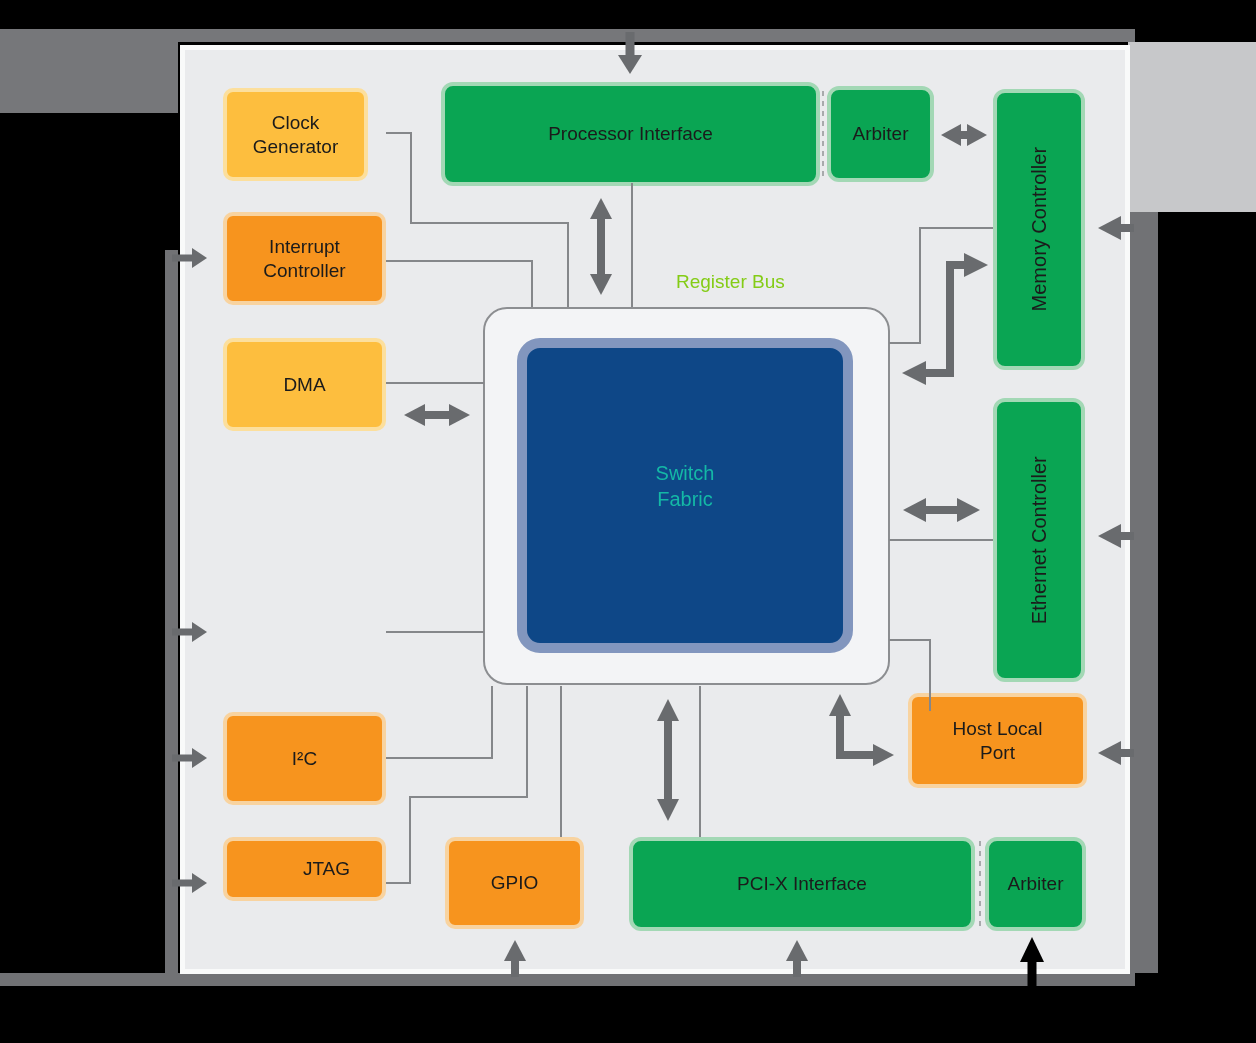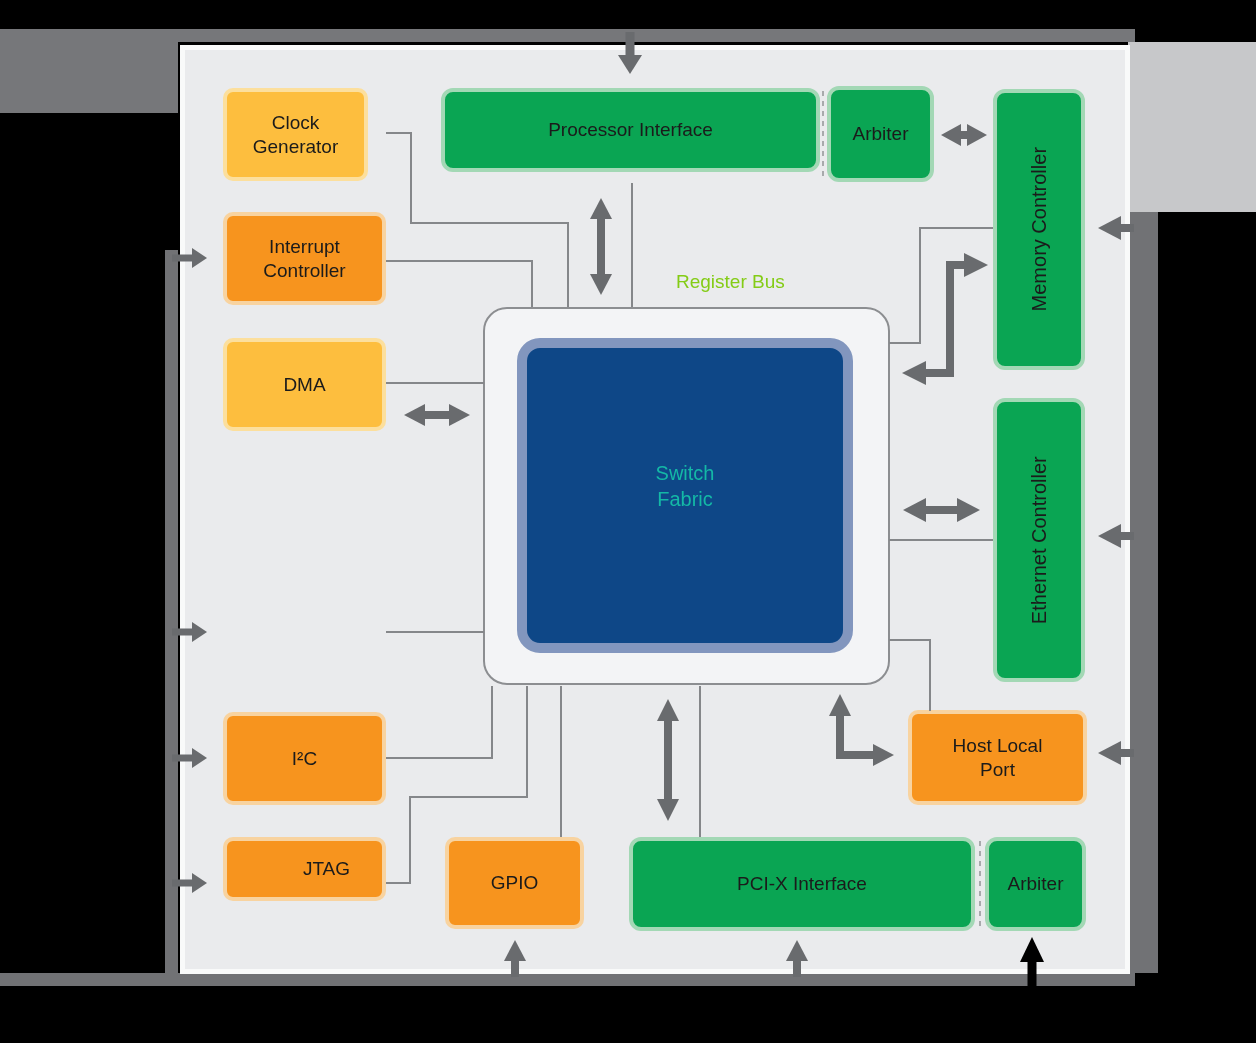--- a/index.html
+++ b/index.html
@@ -77,35 +77,35 @@
   <div class="block orange" style="left:223px;top:712px;width:163px;height:93px;">
     <span>I²C</span>
   </div>
   <div class="block orange" style="left:223px;top:837px;width:163px;height:64px;padding-left:44px;">
     <span>JTAG</span>
   </div>
   <div class="block orange" style="left:445px;top:837px;width:139px;height:92px;">
     <span>GPIO</span>
   </div>
 
-  <div class="block green" style="left:441px;top:88px;width:379px;height:84px;">
+  <div class="block green" style="left:441px;top:82px;width:379px;height:104px;">
     <span>Processor Interface</span>
   </div>
   <div class="block green" style="left:827px;top:86px;width:107px;height:96px;">
     <span>Arbiter</span>
   </div>
 
   <div class="block green vblock" style="left:993px;top:89px;width:92px;height:281px;">
     <span class="vlabel">Memory Controller</span>
   </div>
   <div class="block green vblock" style="left:993px;top:398px;width:92px;height:284px;">
     <span class="vlabel">Ethernet Controller</span>
   </div>
 
-  <div class="block orange" style="left:908px;top:710px;width:179px;height:95px;">
+  <div class="block orange" style="left:908px;top:693px;width:179px;height:95px;">
     <span>Host Local</span>
     <span>Port</span>
   </div>
   <div class="block green" style="left:629px;top:837px;width:346px;height:94px;align-items:center;">
     <span>PCI-X Interface</span>
   </div>
   <div class="block green" style="left:985px;top:837px;width:101px;height:94px;">
     <span>Arbiter</span>
   </div>
 

